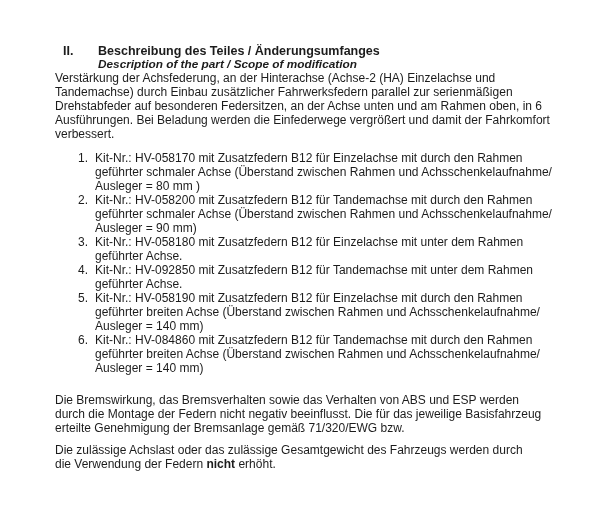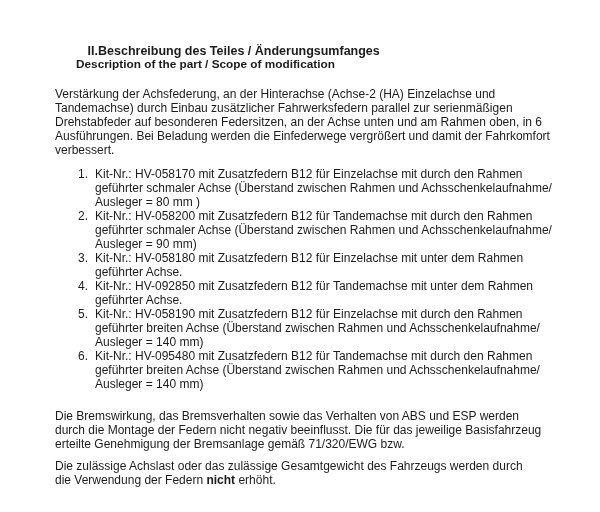--- a/index.html
+++ b/index.html
@@ -26,35 +26,35 @@
   }
   .tline { white-space: nowrap; }
 
   .heading {
     display: flex;
     margin-left: 8px;
     font-weight: bold;
     font-size: 12.5px;
     line-height: 13px;
     white-space: nowrap;
-    text-align: right;
   }
   .heading-num {
     width: 35px;
     flex-shrink: 0;
   }
   .subtitle {
-    margin-left: 21px;
+    margin-left: 43px;
     font-weight: bold;
+    font-style: italic;
     font-size: 11.8px;
     line-height: 13px;
     white-space: nowrap;
   }
 
-  .intro { margin-top: 16px; }
+  .intro { }
 
   .kit-list {
     margin-top: 10px;
     margin-left: 23px;
   }
   .kit-item { display: flex; }
   .kit-num {
     width: 17px;
     flex-shrink: 0;
   }
@@ -120,21 +120,21 @@
         <span class="kit-num">5.</span>
         <div class="kit-lines">
             <div class="tline">Kit-Nr.: HV-058190 mit Zusatzfedern B12 für Einzelachse mit durch den Rahmen</div>
             <div class="tline">geführter breiten Achse (Überstand zwischen Rahmen und Achsschenkelaufnahme/</div>
             <div class="tline">Ausleger = 140 mm)</div>
           </div>
       </div>
       <div class="kit-item">
         <span class="kit-num">6.</span>
         <div class="kit-lines">
-            <div class="tline">Kit-Nr.: HV-095480 mit Zusatzfedern B12 für Tandemachse mit durch den Rahmen</div>
+            <div class="tline">Kit-Nr.: HV-084860 mit Zusatzfedern B12 für Tandemachse mit durch den Rahmen</div>
             <div class="tline">geführter breiten Achse (Überstand zwischen Rahmen und Achsschenkelaufnahme/</div>
             <div class="tline">Ausleger = 140 mm)</div>
           </div>
       </div>
     </div>
 
     <div class="brake-para">
         <div class="tline">Die Bremswirkung, das Bremsverhalten sowie das Verhalten von ABS und ESP werden</div>
         <div class="tline">durch die Montage der Federn nicht negativ beeinflusst. Die für das jeweilige Basisfahrzeug</div>
         <div class="tline">erteilte Genehmigung der Bremsanlage gemäß 71/320/EWG bzw.</div>

